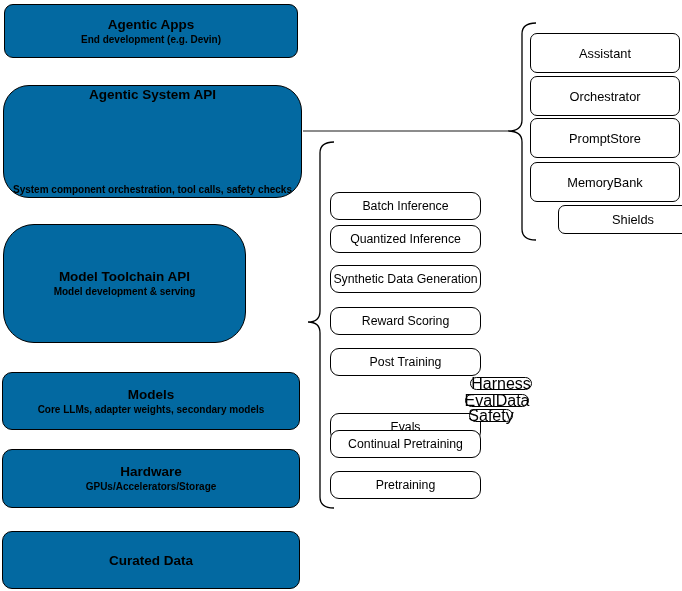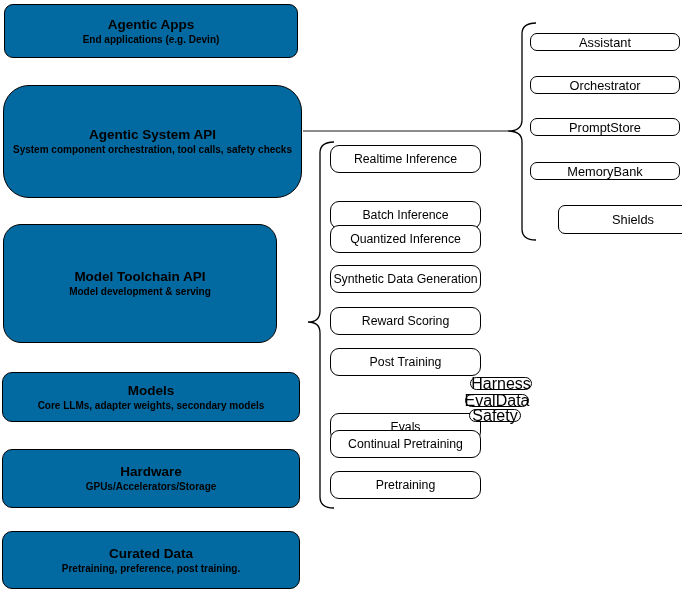--- a/index.html
+++ b/index.html
@@ -67,21 +67,21 @@
     justify-content: center;
     text-align: center;
     font-size: 12.3px;
     z-index: 2;
   }
   .right-box {
     position: absolute;
     box-sizing: border-box;
     left: 530px;
     width: 150px;
-    height: 18px;
+    height: 40px;
     border: 1.2px solid #000000;
     border-radius: 7px;
     background: #ffffff;
     display: flex;
     align-items: center;
     justify-content: center;
     text-align: center;
     font-size: 12.8px;
     z-index: 2;
   }
@@ -107,52 +107,48 @@
 <div class="canvas">
 
   <svg class="overlay" width="682" height="591" viewBox="0 0 682 591">
     <path class="conn" d="M 303 131 L 508 131"></path>
     <path class="brace" d="M 536 23 Q 522 23 522 34 L 522 120 Q 522 131 508 131 Q 522 131 522 142 L 522 229 Q 522 240 536 240"></path>
     <path class="brace" d="M 334 142 Q 320 142 320 153 L 320 311 Q 320 322 308 322 Q 320 322 320 333 L 320 497 Q 320 508 334 508"></path>
   </svg>
 
   <div class="big-box" style="left:4px; top:4px; width:294px; height:54px; border-radius:9px;">
     <div class="title">Agentic Apps</div>
-    <div class="subtitle">End applications (e.g. Devin)</div>
+    <div class="subtitle">End development (e.g. Devin)</div>
   </div>
 
-  <div class="big-box" style="left:3px; top:85px; width:299px; height:113px; border-radius:26px;">
+  <div class="big-box" style="left:3px; top:85px; width:299px; height:113px; border-radius:26px;justify-content:space-between;">
     <div class="title">Agentic System API</div>
     <div class="subtitle">System component orchestration, tool calls, safety checks</div>
   </div>
 
-  <div class="big-box" style="left:3px; top:224px; width:274px; height:119px; border-radius:18px;">
+  <div class="big-box" style="left:3px; top:224px; width:243px; height:119px; border-radius:31px;">
     <div class="title">Model Toolchain API</div>
     <div class="subtitle">Model development &amp; serving</div>
   </div>
 
-  <div class="big-box" style="left:2px; top:372px; width:298px; height:50px; border-radius:10px;text-align:center;">
+  <div class="big-box" style="left:2px; top:372px; width:298px; height:58px; border-radius:10px;text-align:center;">
     <div class="title">Models</div>
     <div class="subtitle">Core LLMs, adapter weights, secondary models</div>
   </div>
 
   <div class="big-box" style="left:2px; top:449px; width:298px; height:59px; border-radius:10px;">
     <div class="title">Hardware</div>
     <div class="subtitle">GPUs/Accelerators/Storage</div>
   </div>
 
   <div class="big-box" style="left:2px; top:531px; width:298px; height:58px; border-radius:10px;">
     <div class="title">Curated Data</div>
-    <div class="subtitle">Pretraining, preference, post training.</div>
   </div>
 
-  <div class="mid-box" style="top:145px;">
-    <span>Realtime Inference</span>
-  </div>
-  <div class="mid-box" style="top:201px;text-align:center;">
+  <div class="mid-box" style="top:192px;text-align:center;">
     <span>Batch Inference</span>
   </div>
   <div class="mid-box" style="top:225px;align-items:center;">
     <span>Quantized Inference</span>
   </div>
   <div class="mid-box" style="top:265px;">
     <span>Synthetic Data Generation</span>
   </div>
   <div class="mid-box" style="top:307px;">
     <span>Reward Scoring</span>
@@ -169,21 +165,21 @@
   <div class="mid-box" style="top:471px;">
     <span>Pretraining</span>
   </div>
 
   <div class="pill" style="left:470px; top:377px; width:62px;">
     <span>Harness</span>
   </div>
   <div class="pill" style="left:465px; top:394px; width:64px;">
     <span>EvalData</span>
   </div>
-  <div class="pill" style="left:469px; top:409px; width:52px;">
+  <div class="pill" style="left:469px; top:409px; width:44px;">
     <span>Safety</span>
   </div>
 
   <div class="right-box" style="top:33px;">
     <span>Assistant</span>
   </div>
   <div class="right-box" style="top:76px;">
     <span>Orchestrator</span>
   </div>
   <div class="right-box" style="top:118px;">

